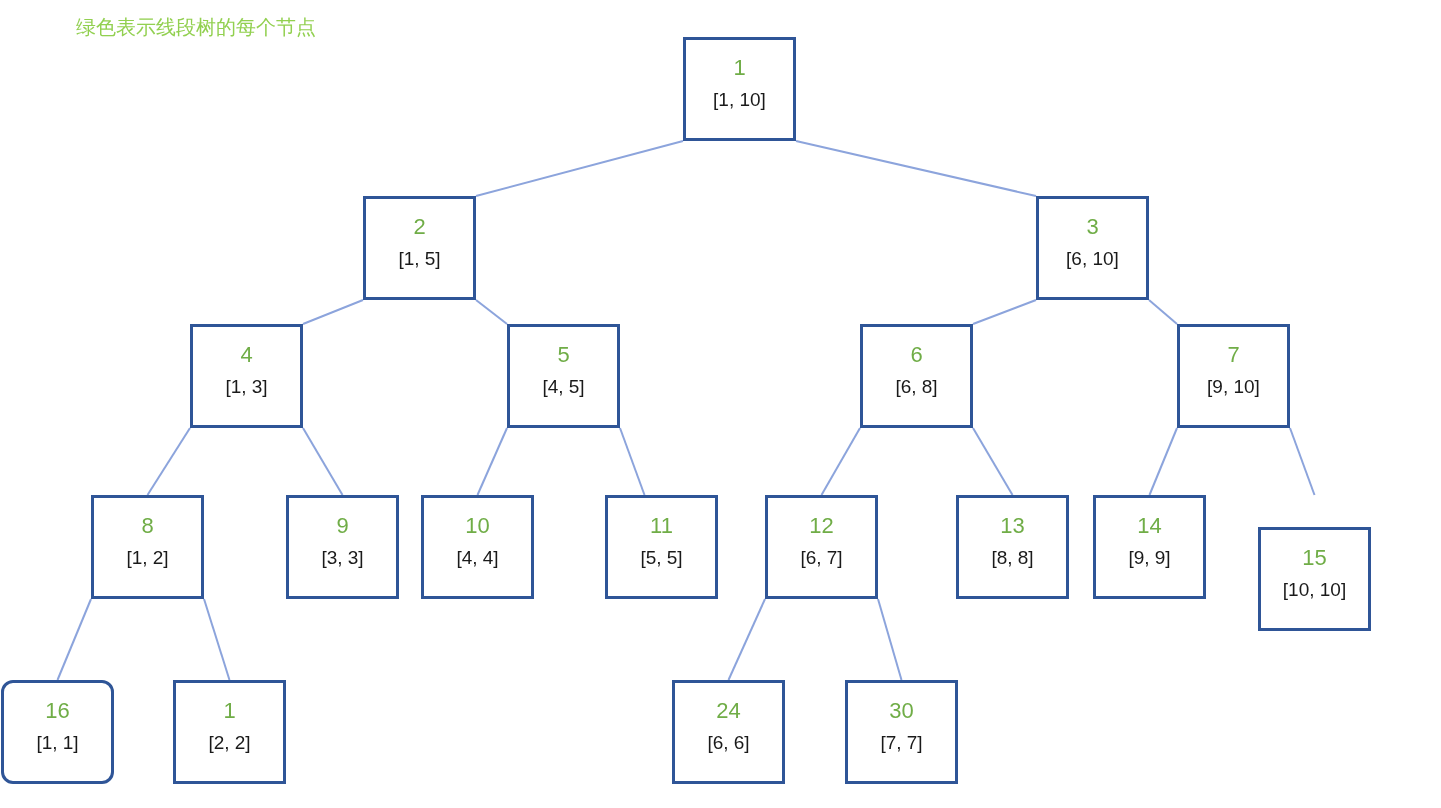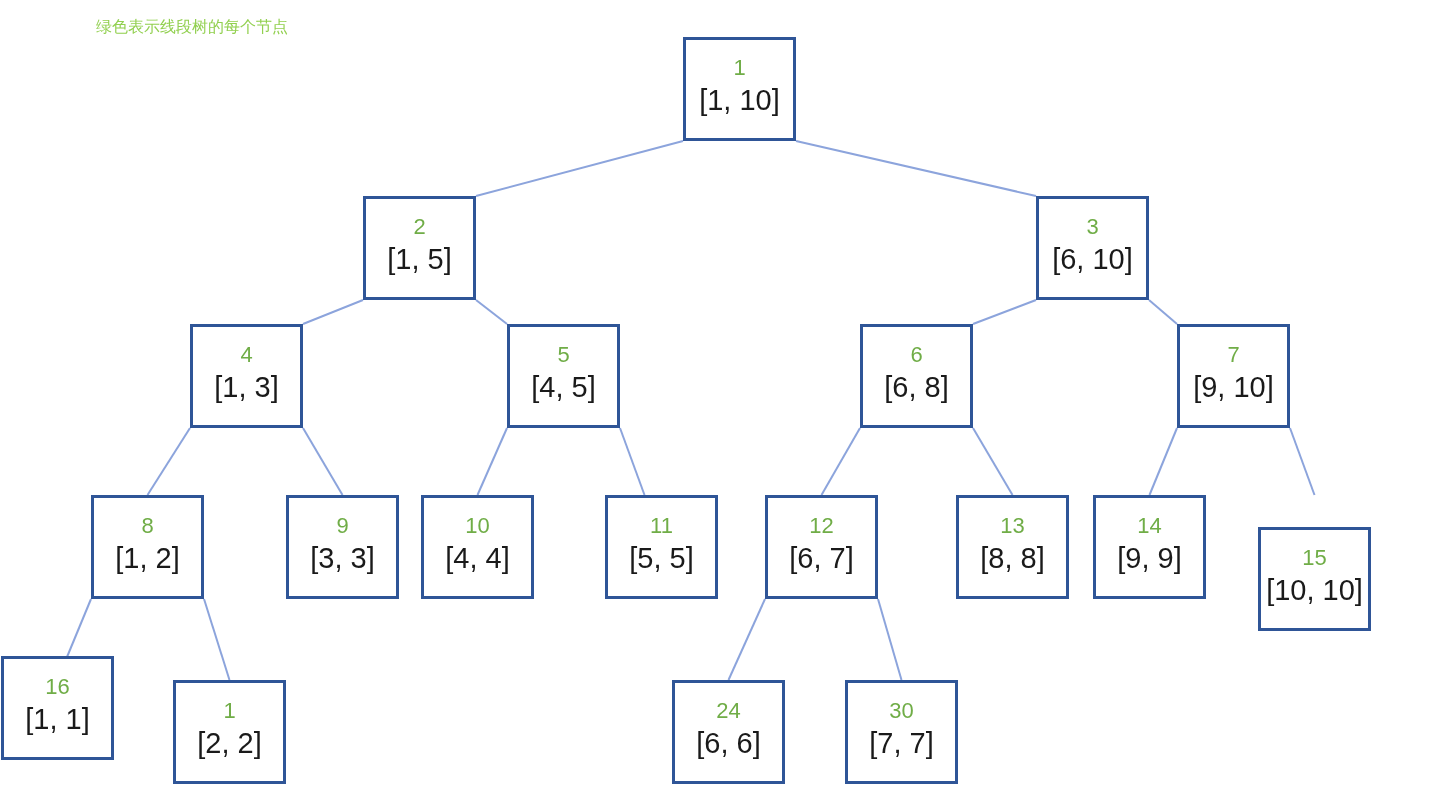--- a/index.html
+++ b/index.html
@@ -1,39 +1,39 @@
 <!DOCTYPE html>
 <html><head>
 <meta charset="utf-8">
 <style>
   html,body{margin:0;padding:0;background:#ffffff;}
   body{font-family:"Liberation Sans","DejaVu Sans",sans-serif;}
   .canvas{position:relative;width:1441px;height:808px;background:#ffffff;overflow:hidden;}
 
   
-  .legend{position:absolute;left:96px;top:14px;font-size:16px;line-height:26.5px;color:#1a1a1a;white-space:nowrap;}
+  .legend{position:absolute;left:76px;top:14px;font-size:20px;line-height:26.5px;color:#1a1a1a;white-space:nowrap;}
   .legend .green{color:var(--legend-green);}
   .legend .red{color:var(--legend-red);}
   .legend .val-x{margin-left:68px;}
   .legend .red-l3{margin-left:55px;}
   .legend .red-l4{margin-left:8px;}
 
   
   #edges{position:absolute;left:0;top:0;z-index:1;}
   #edges line{stroke:var(--edge);stroke-width:2;fill:none;}
 
   
   #nodes .node{
     position:absolute;z-index:2;
     width:113px;height:104px;box-sizing:border-box;
     border:3px solid var(--border);
     background:#ffffff;text-align:center;padding-top:12px;
   }
   .node .num{font-size:22px;line-height:31px;color:var(--node-green);}
-  .node .range{font-size:29px;line-height:34px;color:#1a1a1a;}
+  .node .range{font-size:19px;line-height:34px;color:#1a1a1a;}
 </style>
 </head>
 <body>
 
 <div class="canvas" style="--border: #2F5597; --node-green: #70AD47; --legend-green: #92D050; --legend-red: #FF0000; --edge: #8CA4DC;">
 
   <div class="legend">
     <div class="green">绿色表示线段树的每个节点</div>
   </div>
 
@@ -112,21 +112,21 @@
         <div class="range">[8, 8]</div>
       </div>
       <div class="node" style="left: 1093px; top: 495px;">
         <div class="num">14</div>
         <div class="range">[9, 9]</div>
       </div>
       <div class="node" style="left: 1258px; top: 495px; margin-top: 32px;">
         <div class="num">15</div>
         <div class="range">[10, 10]</div>
       </div>
-      <div class="node" style="left: 1px; top: 656px;">
+      <div class="node" style="left: 1px; top: 680px; border-radius: 12px;">
         <div class="num">16</div>
         <div class="range">[1, 1]</div>
       </div>
       <div class="node" style="left: 173px; top: 680px;">
         <div class="num">1</div>
         <div class="range">[2, 2]</div>
       </div>
       <div class="node" style="left: 672px; top: 680px;">
         <div class="num">24</div>
         <div class="range">[6, 6]</div>

